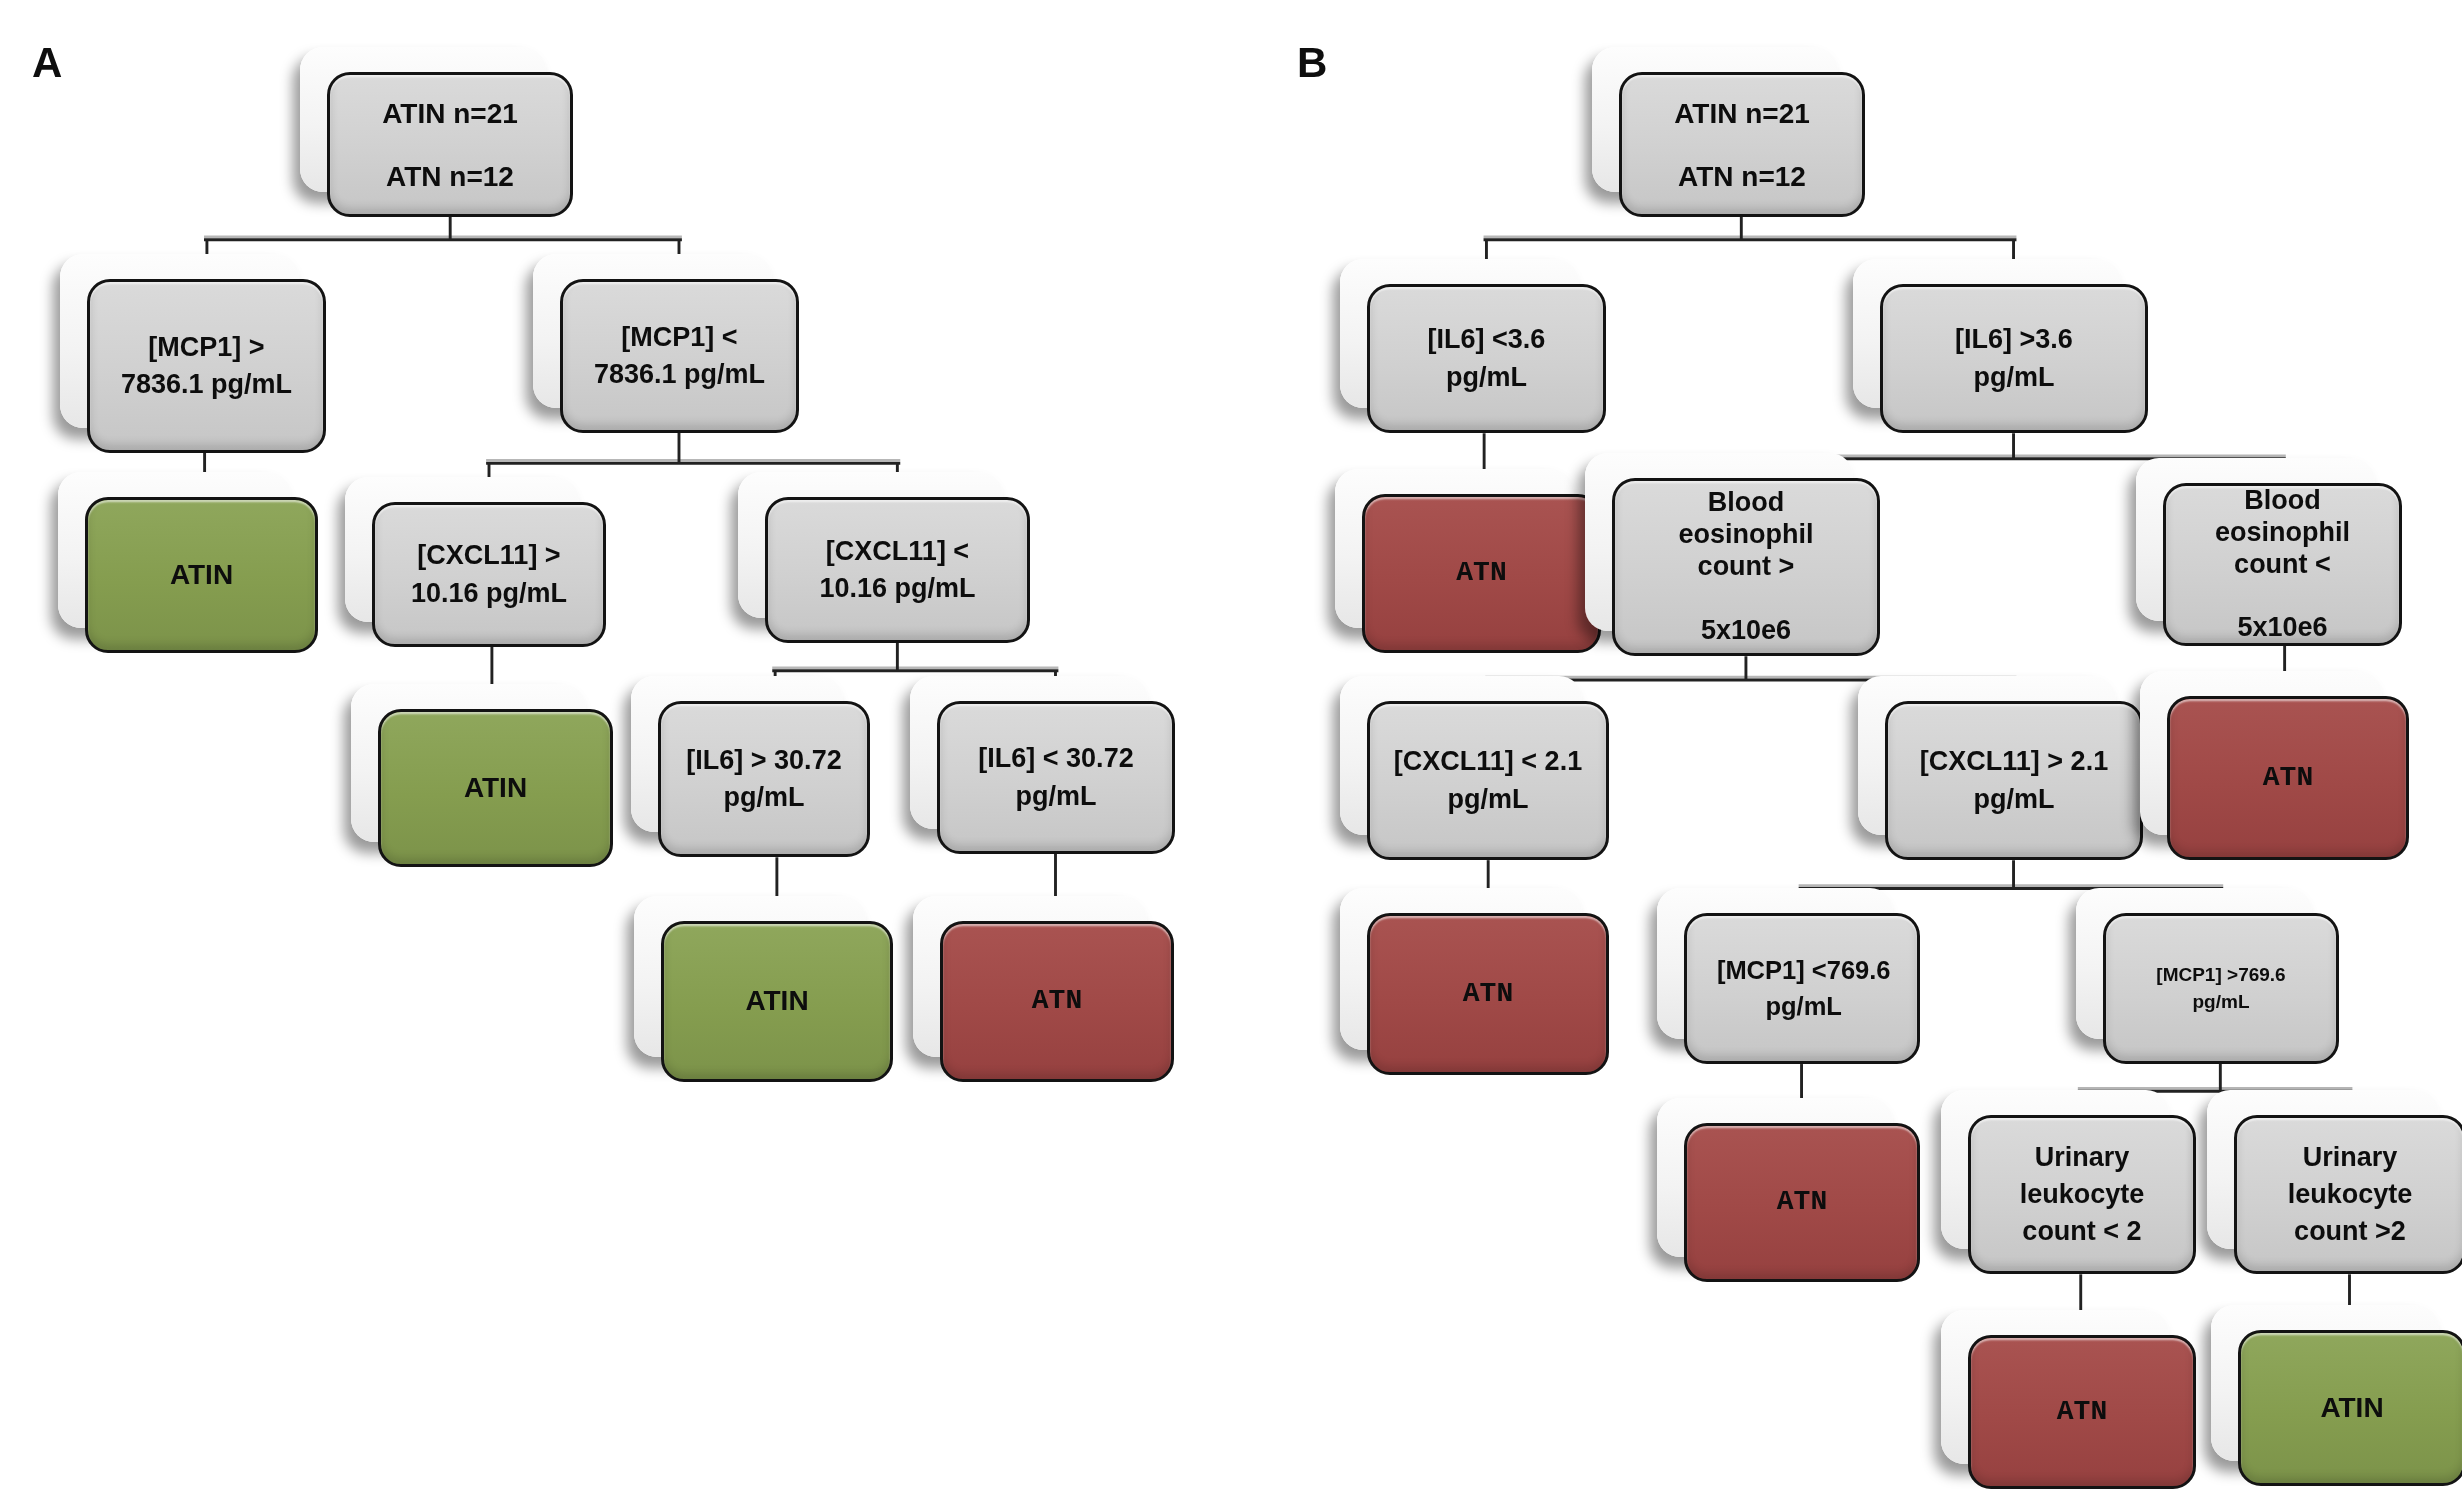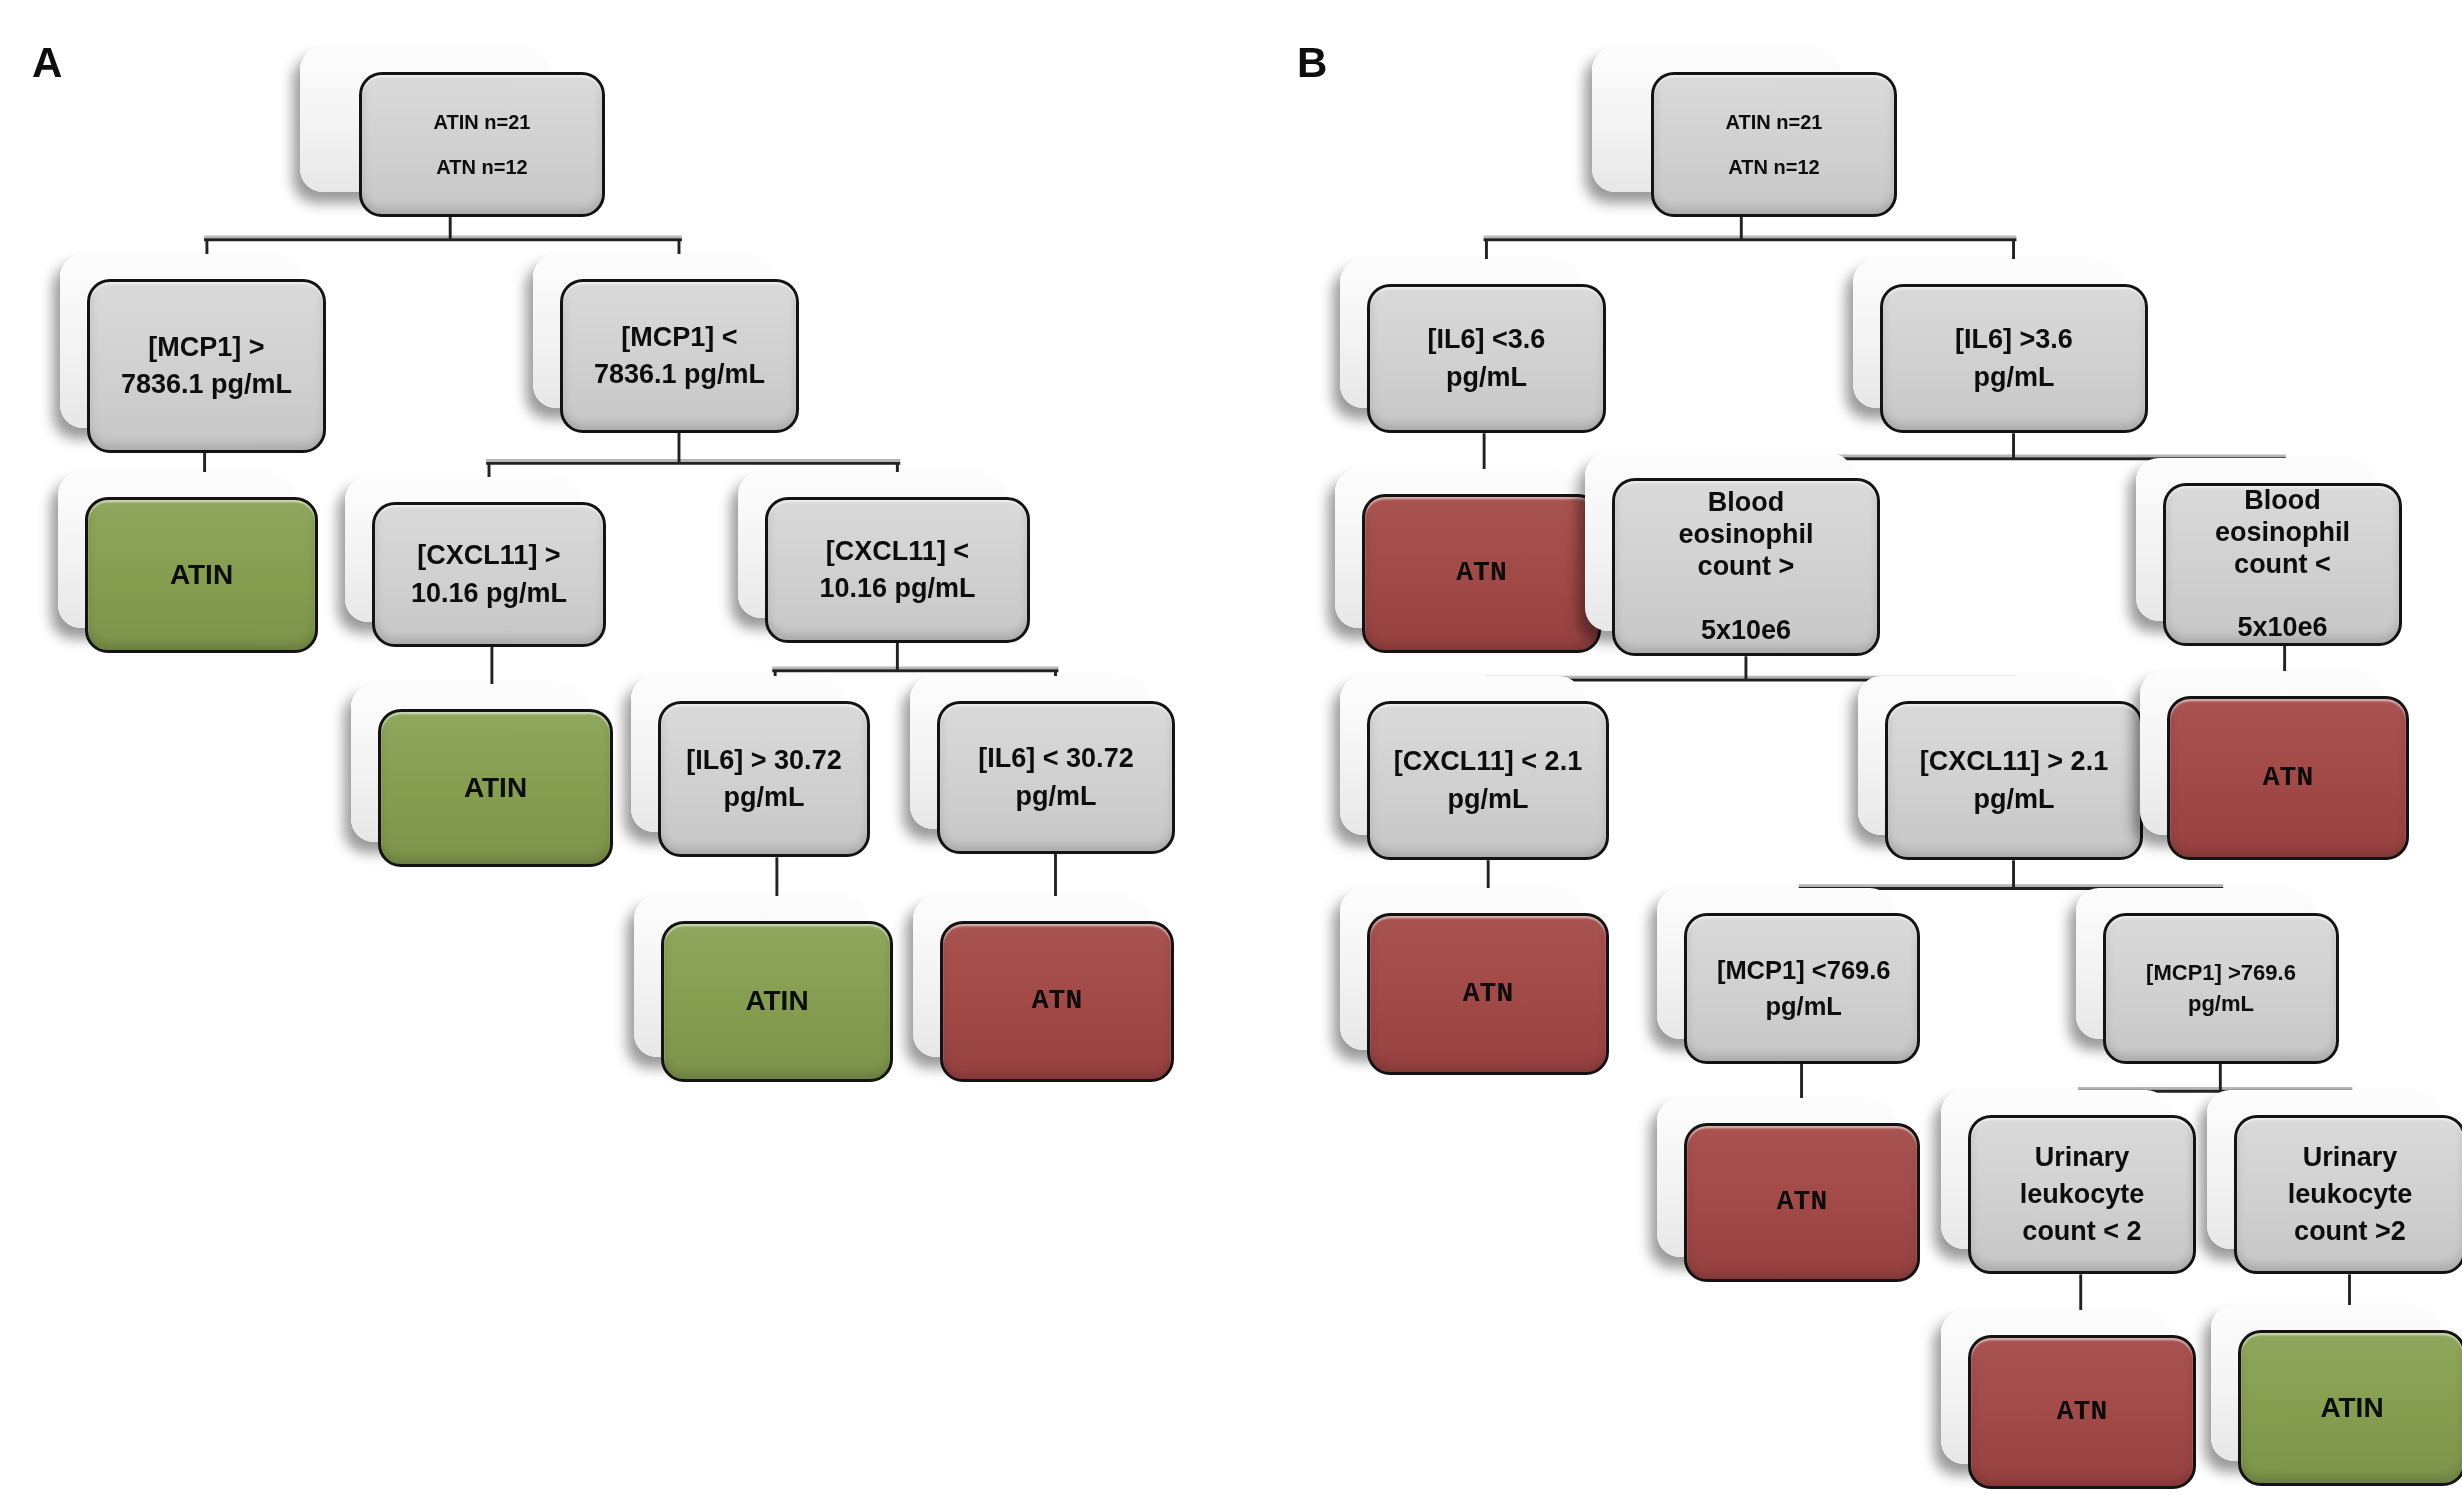--- a/index.html
+++ b/index.html
@@ -19,21 +19,21 @@
     box-shadow:-7px 10.4px 12.7px rgba(0,0,0,0.40);}
   .box{position:absolute;left:0;top:0;width:100%;height:100%;
     border:3.5px solid #131313;border-radius:23px;box-sizing:border-box;
     display:flex;align-items:center;justify-content:center;
     text-align:center;font-weight:bold;color:#0d0d0d;
     white-space:pre-line;font-size:27px;line-height:1.38;padding:0 4.6px;
     box-shadow:inset 0 2.3px 1.7px rgba(255,255,255,0.55), inset 0 -5.8px 8px rgba(0,0,0,0.14);}
   .grey .box{background:linear-gradient(180deg,#dadada 0%,#d0d0d0 55%,#c6c6c6 100%);}
   .green .box{background:linear-gradient(180deg,#8fa75c 0%,#859d4f 55%,#7c934a 100%);font-size:28px;}
   .red .box{background:linear-gradient(180deg,#a95351 0%,#a04947 55%,#964140 100%);font-size:28px;font-family:Liberation Mono, monospace;}
-  .root .box{line-height:2.25;font-size:20px;margin-left:32px;}
+  .root .box{line-height:2.25;font-size:28px;}
 </style>
 </head>
 <body>
 
 <div class="stage">
 
   <div class="panel-label" style="left:32px;top:42px;">A</div>
   <div class="panel-label" style="left:1297px;top:42px;">B</div>
 
   <svg id="connectors" width="2462" height="1495" viewBox="0 0 4250 2581">
@@ -193,21 +193,21 @@
   </div>
 
   <div class="node grey" style="left:1684px;top:913px;width:236px;height:151px">
     <div class="backdrop"></div>
     <div class="box" style="font-size:25.5px;padding-left:8px;">[MCP1] &lt;769.6
 pg/mL</div>
   </div>
 
   <div class="node grey" style="left:2103px;top:913px;width:236px;height:151px">
     <div class="backdrop"></div>
-    <div class="box" style="font-size:22px;">[MCP1] &gt;769.6
+    <div class="box" style="font-size:19px;">[MCP1] &gt;769.6
 pg/mL</div>
   </div>
 
   <div class="node red" style="left:1684px;top:1123px;width:236px;height:159px">
     <div class="backdrop"></div>
     <div class="box">ATN</div>
   </div>
 
   <div class="node grey" style="left:1968px;top:1115px;width:228px;height:159px">
     <div class="backdrop"></div>

